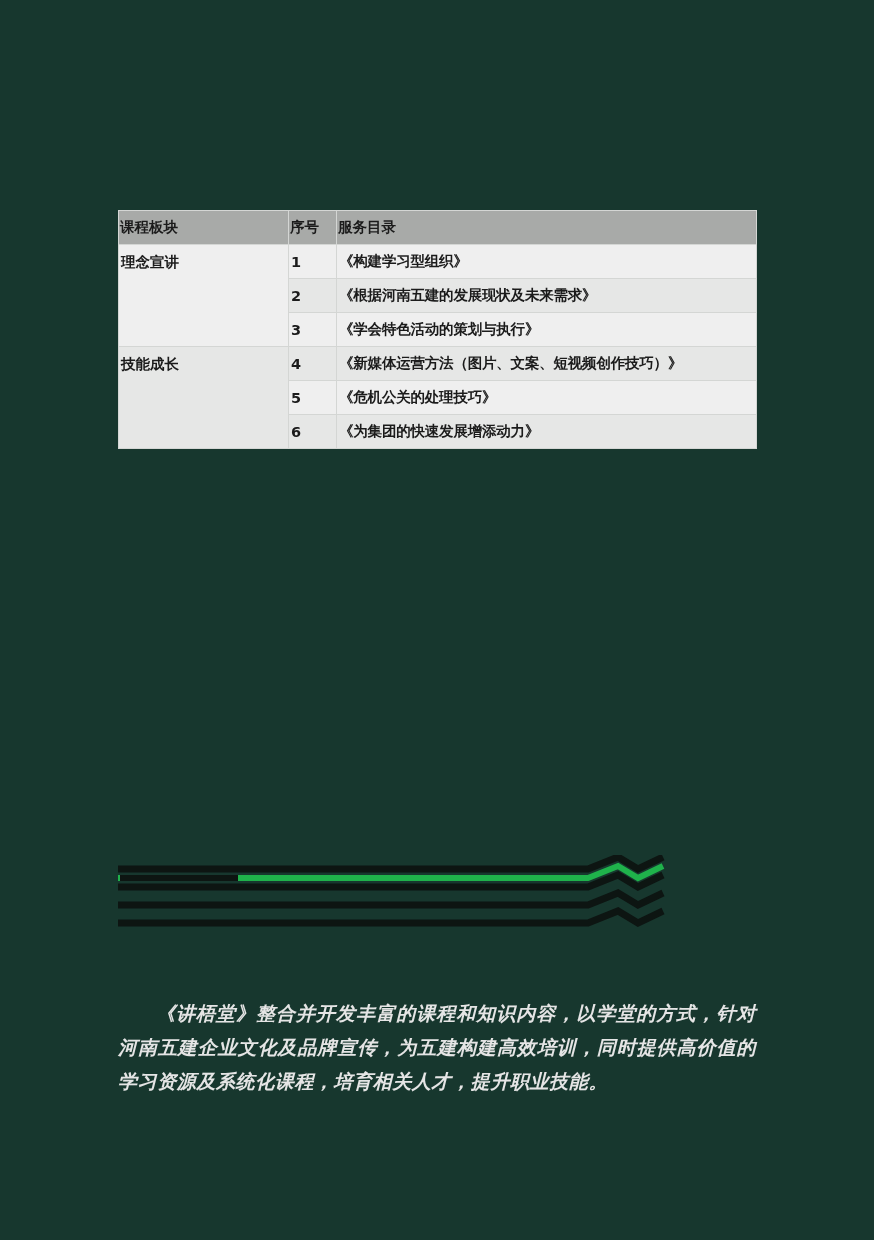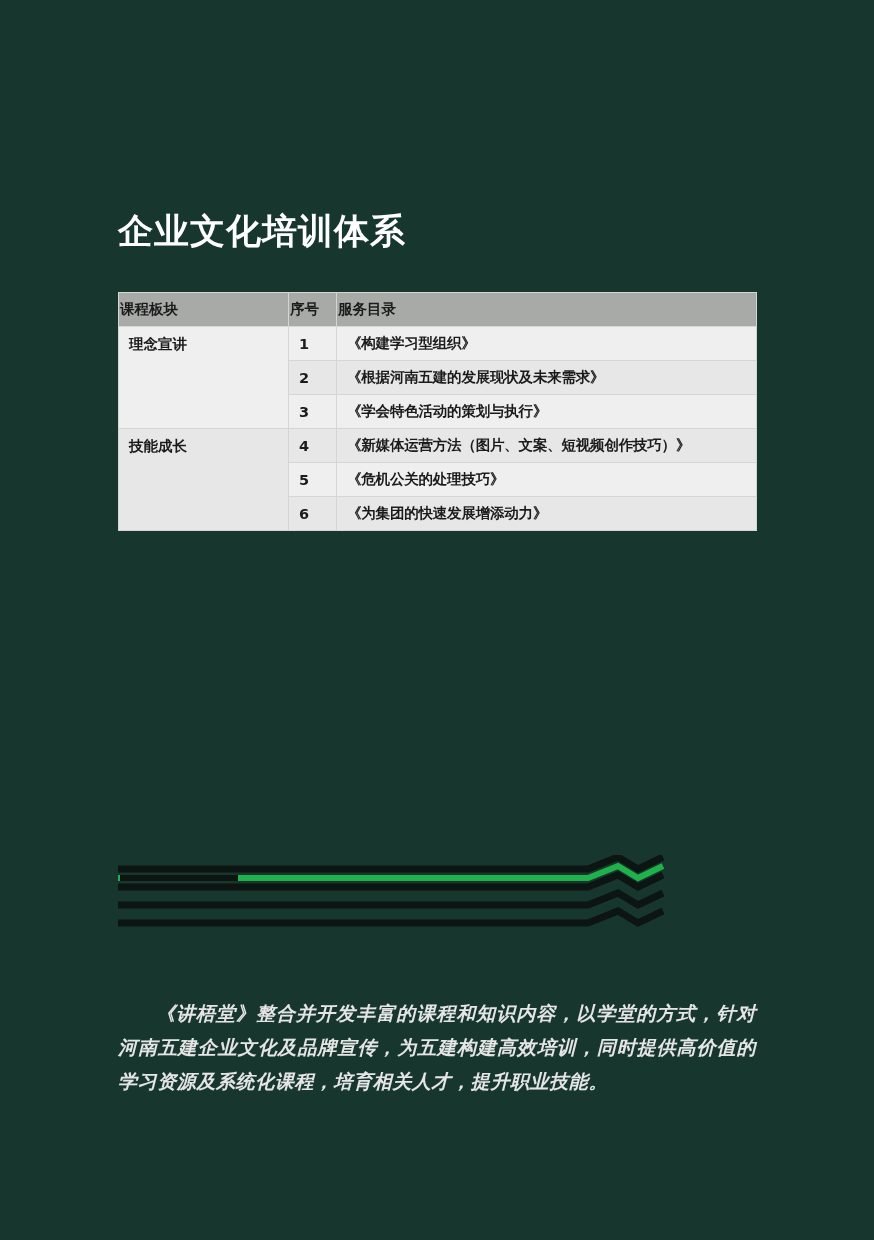--- a/index.html
+++ b/index.html
@@ -60,21 +60,21 @@
     color: #1b1b1b;
     font-weight: bold;
     text-align: left;
     padding: 7px 1px;
     border: 1px solid #d4d6d4;
     font-size: 14.5px;
     white-space: nowrap;
   }
   table.course-table td {
     color: #1b1b1b;
-    padding: 7px 10px;
+    padding: 7px 2px;
     border: 1px solid #d4d6d4;
     vertical-align: middle;
     background: #efefef;
     font-size: 14.5px;
   }
   table.course-table tr:nth-child(even) td {
     background: #e6e7e6;
   }
   table.course-table td.block-cell {
     font-weight: bold;
@@ -112,21 +112,20 @@
     text-indent: 2em;
     letter-spacing: 0.6px;
   }
 </style>
 </head>
 <body>
 
 <div class="page">
 
   <div class="content">
-    <h1 class="page-title">企业文化培训体系</h1>
 
 
     <table class="course-table">
       <colgroup>
         <col class="c1">
           <col class="c2">
           <col class="c3">
       </colgroup>
       <thead>
         <tr>

